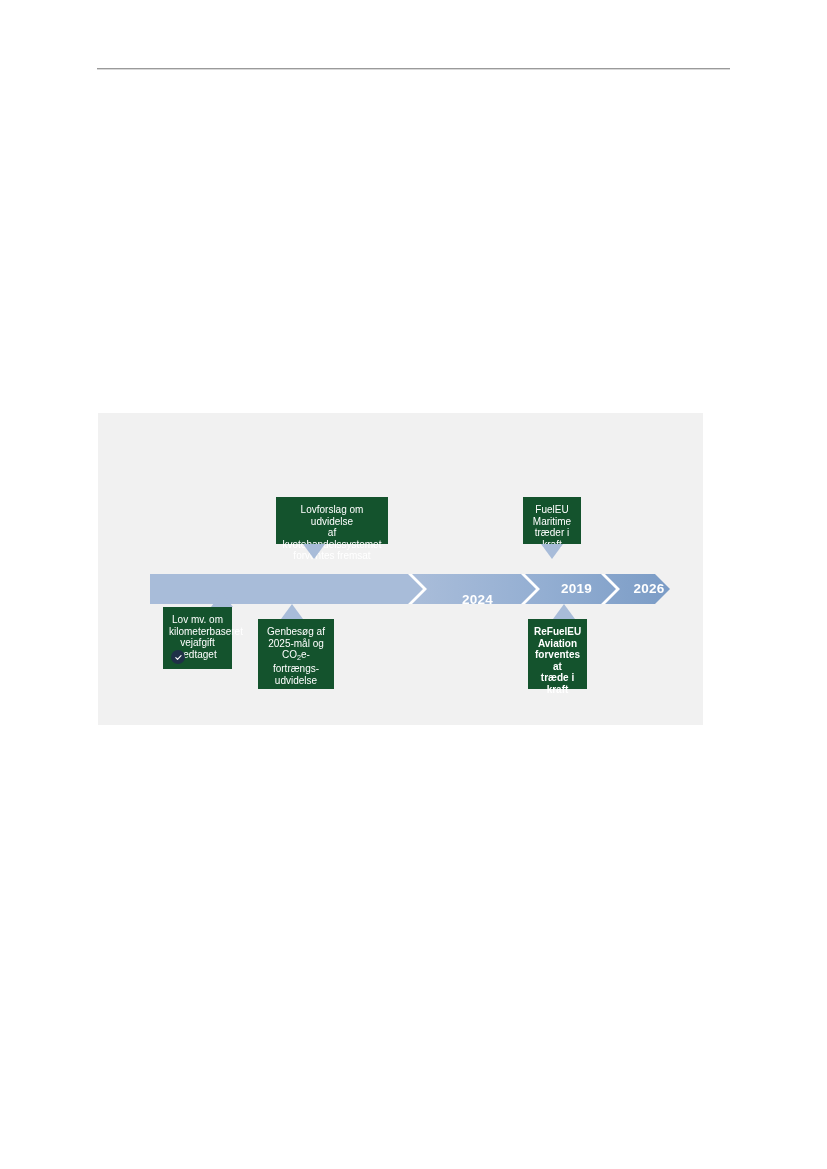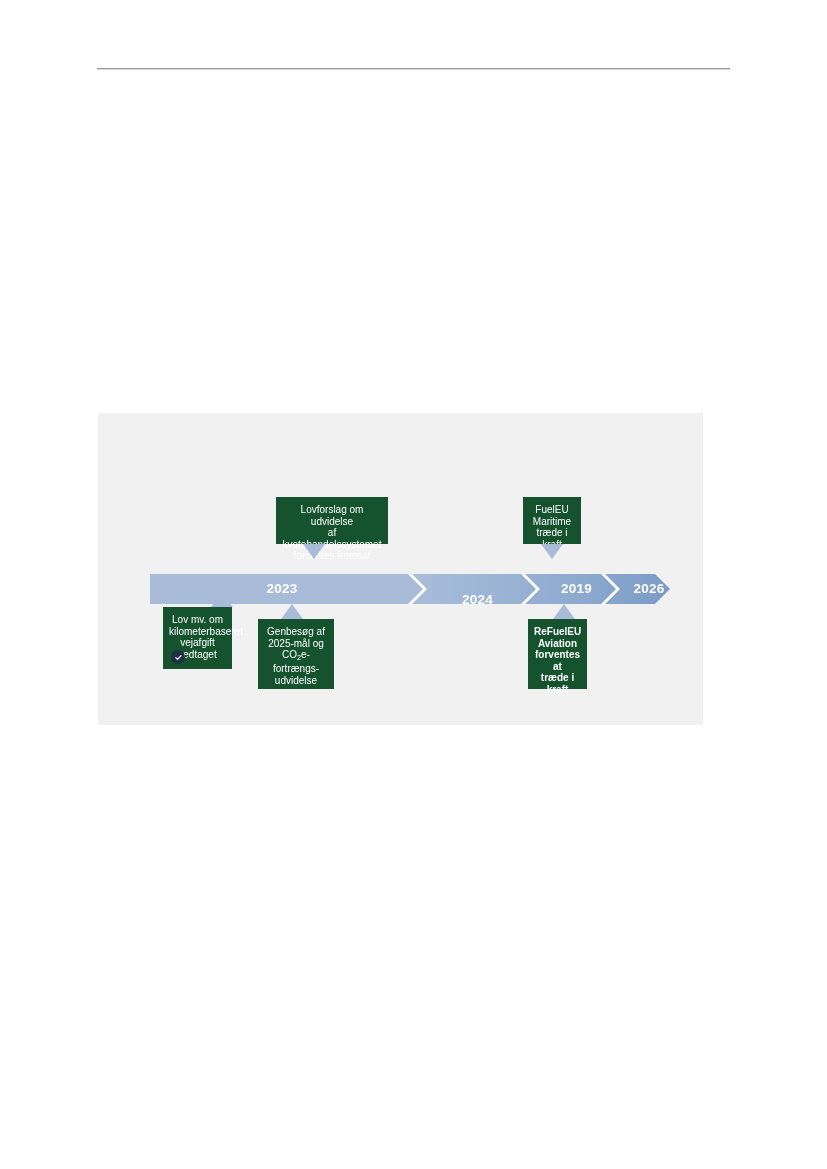--- a/index.html
+++ b/index.html
@@ -162,36 +162,35 @@
         </defs>
 
         <path d="M0,0 H505 L520,15 L505,30 H0 Z" fill="url(#barGrad)"></path>
 
         <path d="M262,0 L277,15 L262,30 L258,30 L273,15 L258,0 Z" fill="#ffffff"></path>
         <path d="M375,0 L390,15 L375,30 L371,30 L386,15 L371,0 Z" fill="#ffffff"></path>
         <path d="M455,0 L470,15 L455,30 L451,30 L466,15 L451,0 Z" fill="#ffffff"></path>
       </svg>
     </div>
 
-    <div class="bar-label y2023">2023</div>
     <div class="bar-label y2024">2024</div>
     <div class="bar-label y2025">2019</div>
     <div class="bar-label y2026">2026</div>
 
     <div class="callout above" id="callout-ets">
       <span class="ctext">Lovforslag om udvidelse
 af kvotehandelssystemet
 forventes fremsat</span>
       <span class="tail"></span>
     </div>
 
     <div class="callout above" id="callout-fueleu">
       <span class="ctext">FuelEU
 Maritime
-træde i kraft</span>
+træder i kraft</span>
       <span class="tail"></span>
     </div>
 
     <div class="callout below" id="callout-vejafgift">
       <span class="ctext">Lov mv. om
 kilometerbaseret
 vejafgift vedtaget</span>
       <span class="tail"></span>
       <span class="check-badge">
         <svg width="9" height="9" viewBox="0 0 12 12" aria-hidden="true">

